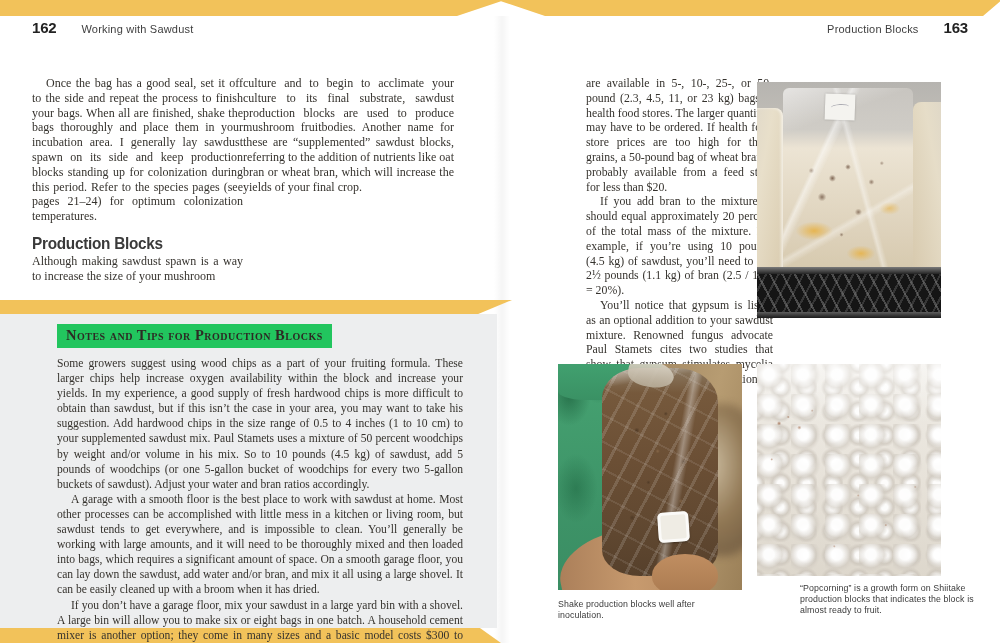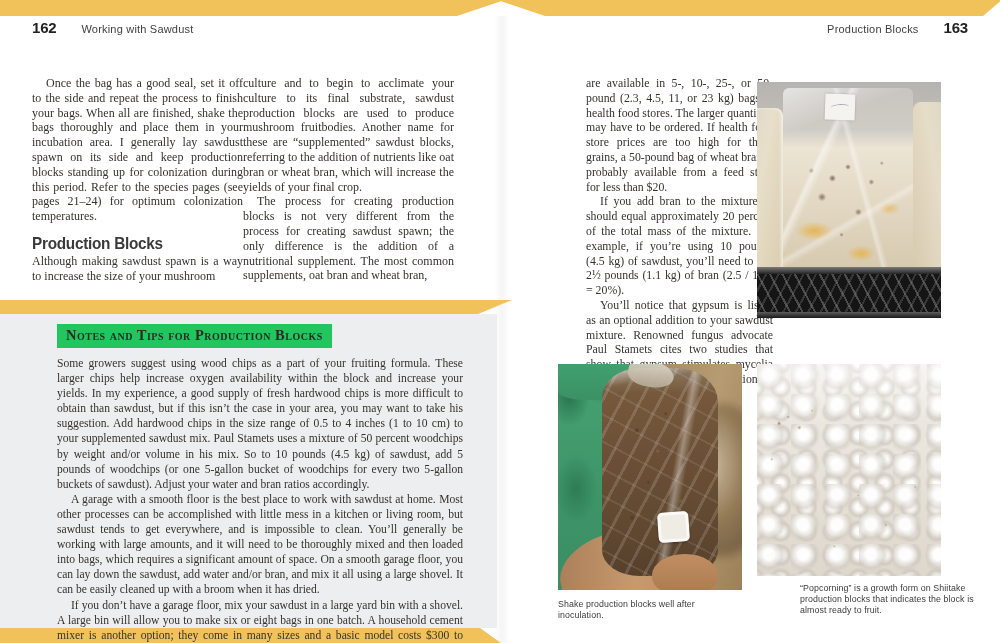--- a/index.html
+++ b/index.html
@@ -198,21 +198,20 @@
   </div>
 
   <div class="col col1">
     <p class="indent">Once the bag has a good seal, set it off to the side and repeat the process to finish your bags. When all are finished, shake the bags thoroughly and place them in your incubation area. I generally lay sawdust spawn on its side and keep production blocks standing up for colonization during this period. Refer to the species pages (see pages 21–24) for optimum colonization temperatures.</p>
     <div class="section-heading">Production Blocks</div>
     <p>Although making sawdust spawn is a way to increase the size of your mushroom</p>
   </div>
 
   <div class="col col2">
     <p>culture and to begin to acclimate your culture to its final substrate, sawdust production blocks are used to produce mushroom fruitbodies. Another name for these are “supplemented” sawdust blocks, referring to the addition of nutrients like oat bran or wheat bran, which will increase the yields of your final crop.</p>
-    <p class="indent">The process for creating production blocks is not very different from the process for creating sawdust spawn; the only difference is the addition of a nutritional supplement. The most common supplements, oat bran and wheat bran,</p>
   </div>
 
   <div class="col col3">
     <p>are available in 5-, 10-, 25-, or 50-pound (2.3, 4.5, 11, or 23 kg) bags at health food stores. The larger quantities may have to be ordered. If health food store prices are too high for these grains, a 50-pound bag of wheat bran is probably available from a feed store for less than $20.</p>
     <p class="indent">If you add bran to the mixture, it should equal approximately 20 percent of the total mass of the mixture. For example, if you’re using 10 pounds (4.5 kg) of sawdust, you’ll need to use 2½ pounds (1.1 kg) of bran (2.5 / 12.5 = 20%).</p>
     <p class="indent">You’ll notice that gypsum is listed as an optional addition to your sawdust mixture. Renowned fungus advocate Paul Stamets cites two studies that show that gypsum stimulates mycelia growth and aids fruitbody formation</p>
   </div>
 
   <div class="notes-top-band"></div>
   <div class="notes-body"></div>

